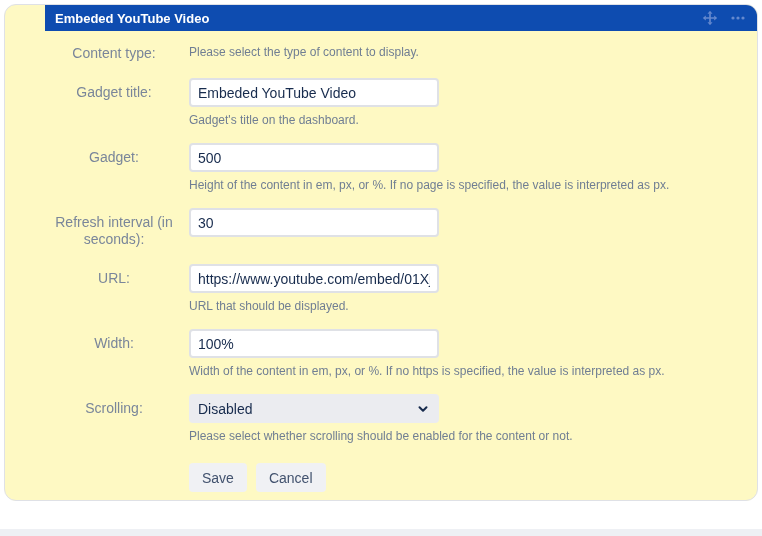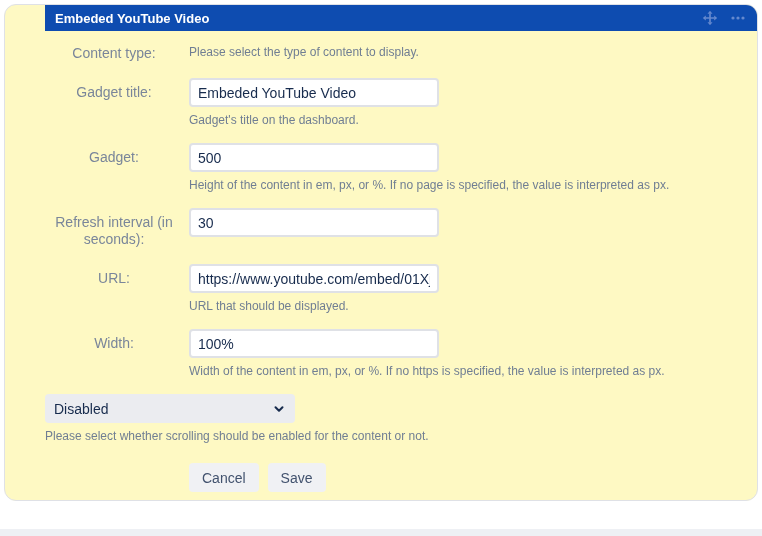--- a/index.html
+++ b/index.html
@@ -199,33 +199,34 @@
 
       <div class="form-row">
         <label class="field-label">Width:</label>
         <div class="field-col">
           <input class="text-input" type="text" value="100%" style="">
           <div class="field-desc">Width of the content in em, px, or %. If no https is specified, the value is interpreted as px.</div>
         </div>
       </div>
 
       <div class="form-row">
+        <label class="field-label">Scrolling:</label>
         <div class="field-col">
           <div class="select-box">
             <span class="select-value">Disabled</span>
             <svg width="14" height="14" viewBox="0 0 14 14">
                 <path d="M3.5 5.3 L7 8.8 L10.5 5.3" fill="none" stroke="var(--field-text, #172b4d)" stroke-width="2" stroke-linecap="round" stroke-linejoin="round"></path>
               </svg>
           </div>
           <div class="field-desc">Please select whether scrolling should be enabled for the content or not.</div>
         </div>
       </div>
 
       <div class="button-row">
+        <button class="btn">Save</button>
         <button class="btn">Cancel</button>
-        <button class="btn">Save</button>
       </div>
 
     </div>
   </div>
 
   <div class="bottom-strip"></div>
 </div>
 
 </body></html>

